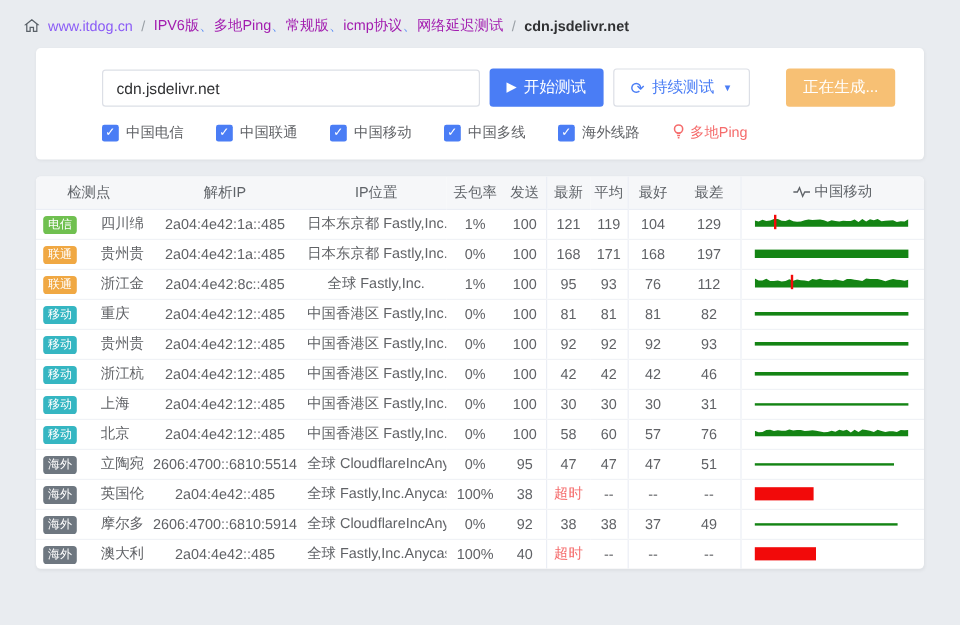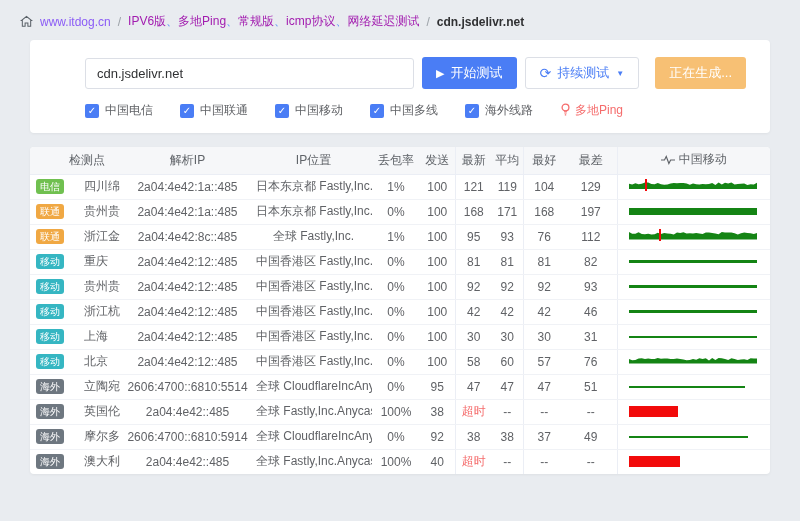--- a/index.html
+++ b/index.html
@@ -27,37 +27,37 @@
   .host-input {
     width:362px; height:31px; border:1px solid #dcdfe6; border-radius:3px;
     padding:0 11px; font-size:13px; color:#303133; outline:none;
     font-family:"Liberation Sans","DejaVu Sans",sans-serif;
   }
   .btn { height:32px; border-radius:3px; font-size:13px; padding:0 14px; border:none; cursor:pointer;
          display:inline-flex; align-items:center; gap:6px; white-space:nowrap;
          font-family:"Liberation Sans","DejaVu Sans",sans-serif; }
   .btn-primary { background:var(--blue); color:#fff; }
   .btn-outline { background:#fff; border:1px solid #dcdfe6; color:var(--blue); }
-  .btn-warning { background:var(--orange); color:#fff; margin-left:8px; }
+  .btn-warning { background:var(--orange); color:#fff; margin-left:22px; }
   .ic { font-size:11px; line-height:1; }
   .ic-refresh { font-size:14px; }
   .caret { font-size:8px; margin-left:1px; }
   
   .filters { margin-top:13px; display:flex; align-items:center; gap:27px; font-size:12px; color:#606266; }
   .filter-group { display:contents; }
   .filter-item { display:inline-flex; align-items:center; cursor:pointer; }
   .cb-box { width:14px; height:14px; background:var(--blue); border-radius:2px; color:#fff;
             font-size:10px; line-height:14px; text-align:center; display:inline-block; margin-right:6px; }
   .sponsor { color:var(--red); display:inline-flex; align-items:center; gap:4px; text-decoration:none; cursor:pointer; }
   
   .table-card { margin-top:14px; overflow:hidden; }
   table { width:100%; border-collapse:collapse; table-layout:fixed; font-size:12px; color:#606266; }
   thead th { background:#f6f7f9; font-weight:normal; height:27px; border-bottom:1px solid #ebeef5;
              text-align:center; color:#5f6368; }
-  th.th-node { text-align:left; padding-left:39px; }
+  th.th-node { text-align:left; padding-left:26px; }
   tbody td { height:25px; border-bottom:1px solid #f0f2f6; text-align:center;
              white-space:nowrap; overflow:hidden; }
   tbody tr:last-child td { border-bottom:none; }
   td.c-node { text-align:left; padding-left:6px; }
   .col-sep { border-left:1px solid #ebeef5; }
   .badge { display:inline-block; min-width:25px; padding:1px 4px; border-radius:3px; color:#fff;
            font-size:10px; line-height:13px; text-align:left; }
   .node { margin-left:20px; }
   .timeout { color:var(--red); }
   .th-quality { }

